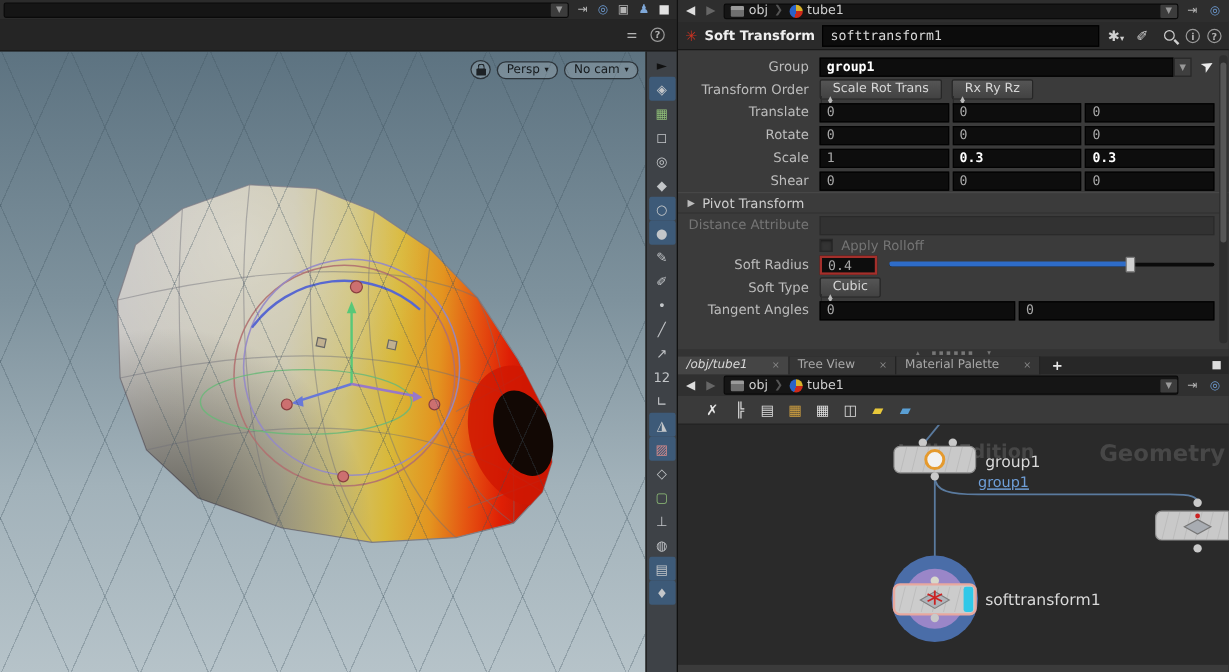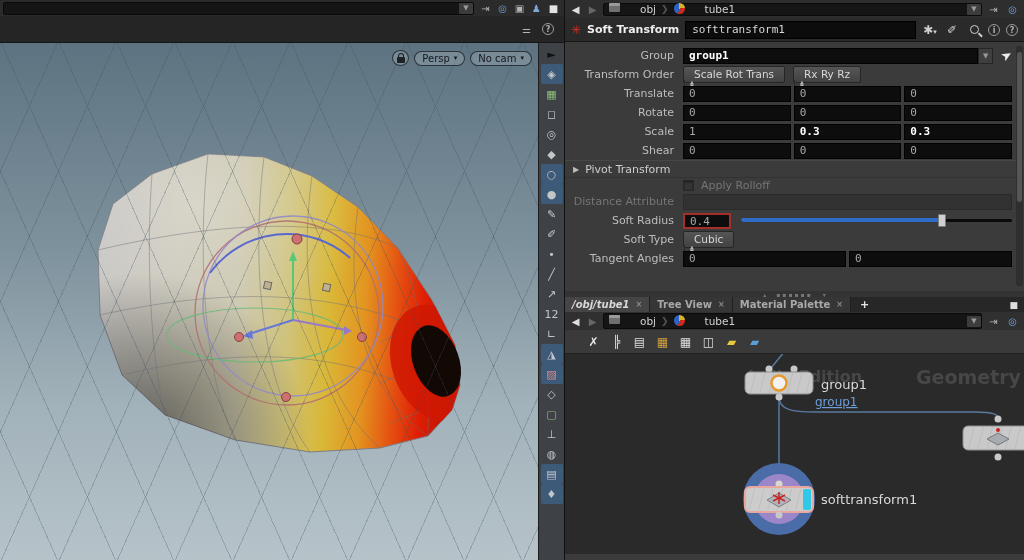--- a/index.html
+++ b/index.html
@@ -37,21 +37,21 @@
   #vstrip { left:538px; top:43px; width:26px; height:517px; background:#3e4247; border-left:1px solid #1d1d1d; 
     display:flex; flex-direction:column; align-items:center; padding-top:1px; }
   .ticon { width:22px; height:20px; display:flex; align-items:center; justify-content:center;
     color:#c3c6c9; font-size:11px; border-radius:2px; flex:none; }
   .ticon.active { background:#3d5a78; }
 
   
   #right-pane { left:564px; top:0; width:460px; height:560px; background:#3b3b3b; border-left:1px solid #111; }
   .navrow { display:flex; align-items:center; gap:4px; padding:1px 4px; background:#2e2e2e; height:18px; }
   .navarrow { font-size:10px; width:13px; text-align:center; }
-  .chip { display:flex; gap:20px; padding:0 5px; font-size:10.5px; color:#d0d0d0; }
+  .chip { display:flex; align-items:center; gap:4px; padding:0 5px; font-size:10.5px; color:#d0d0d0; }
   .sep-chev { color:#555; font-size:9px; }
   .obj-ic { width:11px; height:9px; background:linear-gradient(180deg,#9a9a9a 0 3px,#6f6f6f 3px 100%); border-radius:1px; }
   .tube-ic { width:11px; height:11px; border-radius:50%; background:conic-gradient(#d8b22a 0 25%, #cc2a1a 25% 55%, #2a62c8 55% 100%); }
 
   #param-header { display:flex; align-items:center; height:24px; background:#2a2a2a; border-bottom:1px solid #151515; padding:0 6px; gap:6px; }
   #param-header .optype { font-weight:bold; color:#efefef; font-size:11px; white-space:nowrap; }
   #param-header .opname { flex:1; height:18px; background:#0c0c0c; border:1px solid #000; color:#d8d8d8;
     font-family:"DejaVu Sans Mono",monospace; font-size:11px; padding:0 6px; line-height:17px; }
   .hicon { color:#cfcfcf; font-size:12px; width:16px; text-align:center; }
   .star-ic { color:#cc3322; font-size:12px; }
@@ -79,21 +79,21 @@
   .slider { position:relative; flex:1; height:15px; margin-left:10px; }
   .slider .track { position:absolute; left:0; right:0; top:6px; height:3px; background:#0a0a0a; border-radius:2px; }
   .slider .fill { position:absolute; left:0; width:74%; top:5px; height:4px; background:#2e6cc8; border-radius:2px; }
   .slider .handle { position:absolute; left:calc(74% - 4px); top:1px; width:8px; height:13px; background:#cfcfcf; border:1px solid #7a7a7a; border-radius:1px; }
   .redfield { border:2px solid #a32f2b !important; }
   #pscroll { position:absolute; right:1px; top:4px; width:7px; height:240px; background:#2e2e2e; border-radius:3px; }
   #pscroll .thumb { position:absolute; left:1px; top:6px; width:5px; height:150px; background:#565656; border-radius:3px; }
 
   #splitter { height:6px; background:#333; display:flex; align-items:center; justify-content:center; gap:10px; color:#777; font-size:6px; }
   #tabbar { height:15px; background:#272727; display:flex; align-items:stretch; }
-  .tab { display:flex; align-items:center; gap:6px; padding:0 7px; background:#363636; border-right:1px solid #202020; color:#a8a8a8; font-size:10px;font-weight:bold; }
+  .tab { display:flex; align-items:center; gap:20px; padding:0 7px; background:#363636; border-right:1px solid #202020; color:#a8a8a8; font-size:10px; }
   .tab.active { background:#454545; color:#d8d8d8; font-style:italic; }
   .tab .x { color:#8a8a8a; font-size:8px; }
   .addtab { display:flex; align-items:center; padding:0 9px; color:#e8e8e8; font-weight:bold; }
   .tabright { margin-left:auto; display:flex; align-items:center; padding-right:6px; color:#ddd; font-size:9px; }
 
   #net-toolbar { height:24px; background:#3a3a3a; border-bottom:1px solid #202020; display:flex; align-items:center; gap:0; padding-left:10px; }
   .menu { padding:0 7px; color:#e2e2e2; font-size:11.5px; }
   .nticon { width:21px; text-align:center; font-size:12px; color:#dedede; }
   #net-canvas { position:relative; height:200px; background:#2a2a2a; overflow:hidden; }
   #net-canvas svg { position:absolute; inset:0; }
@@ -341,29 +341,29 @@
           <span class="pfield">0</span>
         </span>
       </div>
 
       <div class="section-hdr">
         <span class="tri">▶</span>
         <span>Pivot Transform</span>
       </div>
 
 
+      <div class="prow">
+        <span class="plabel dis">Distance Attribute</span>
+        <span class="pfield" style="flex:1;background:#323232;border-color:#2a2a2a"></span>
+      </div>
+
       <div class="prow" style="height:14px">
         <span class="plabel"></span>
         <span class="checkbox"></span>
         <span style="margin-left:7px;color:#757575">Apply Rolloff</span>
-      </div>
-
-      <div class="prow">
-        <span class="plabel dis">Distance Attribute</span>
-        <span class="pfield" style="flex:1;background:#323232;border-color:#2a2a2a"></span>
       </div>
 
       <div class="prow">
         <span class="plabel">Soft Radius</span>
         <span class="pfield redfield" style="width:48px">0.4</span>
         <span class="slider">
           <span class="track"></span>
           <span class="fill"></span>
           <span class="handle"></span>
         </span>

